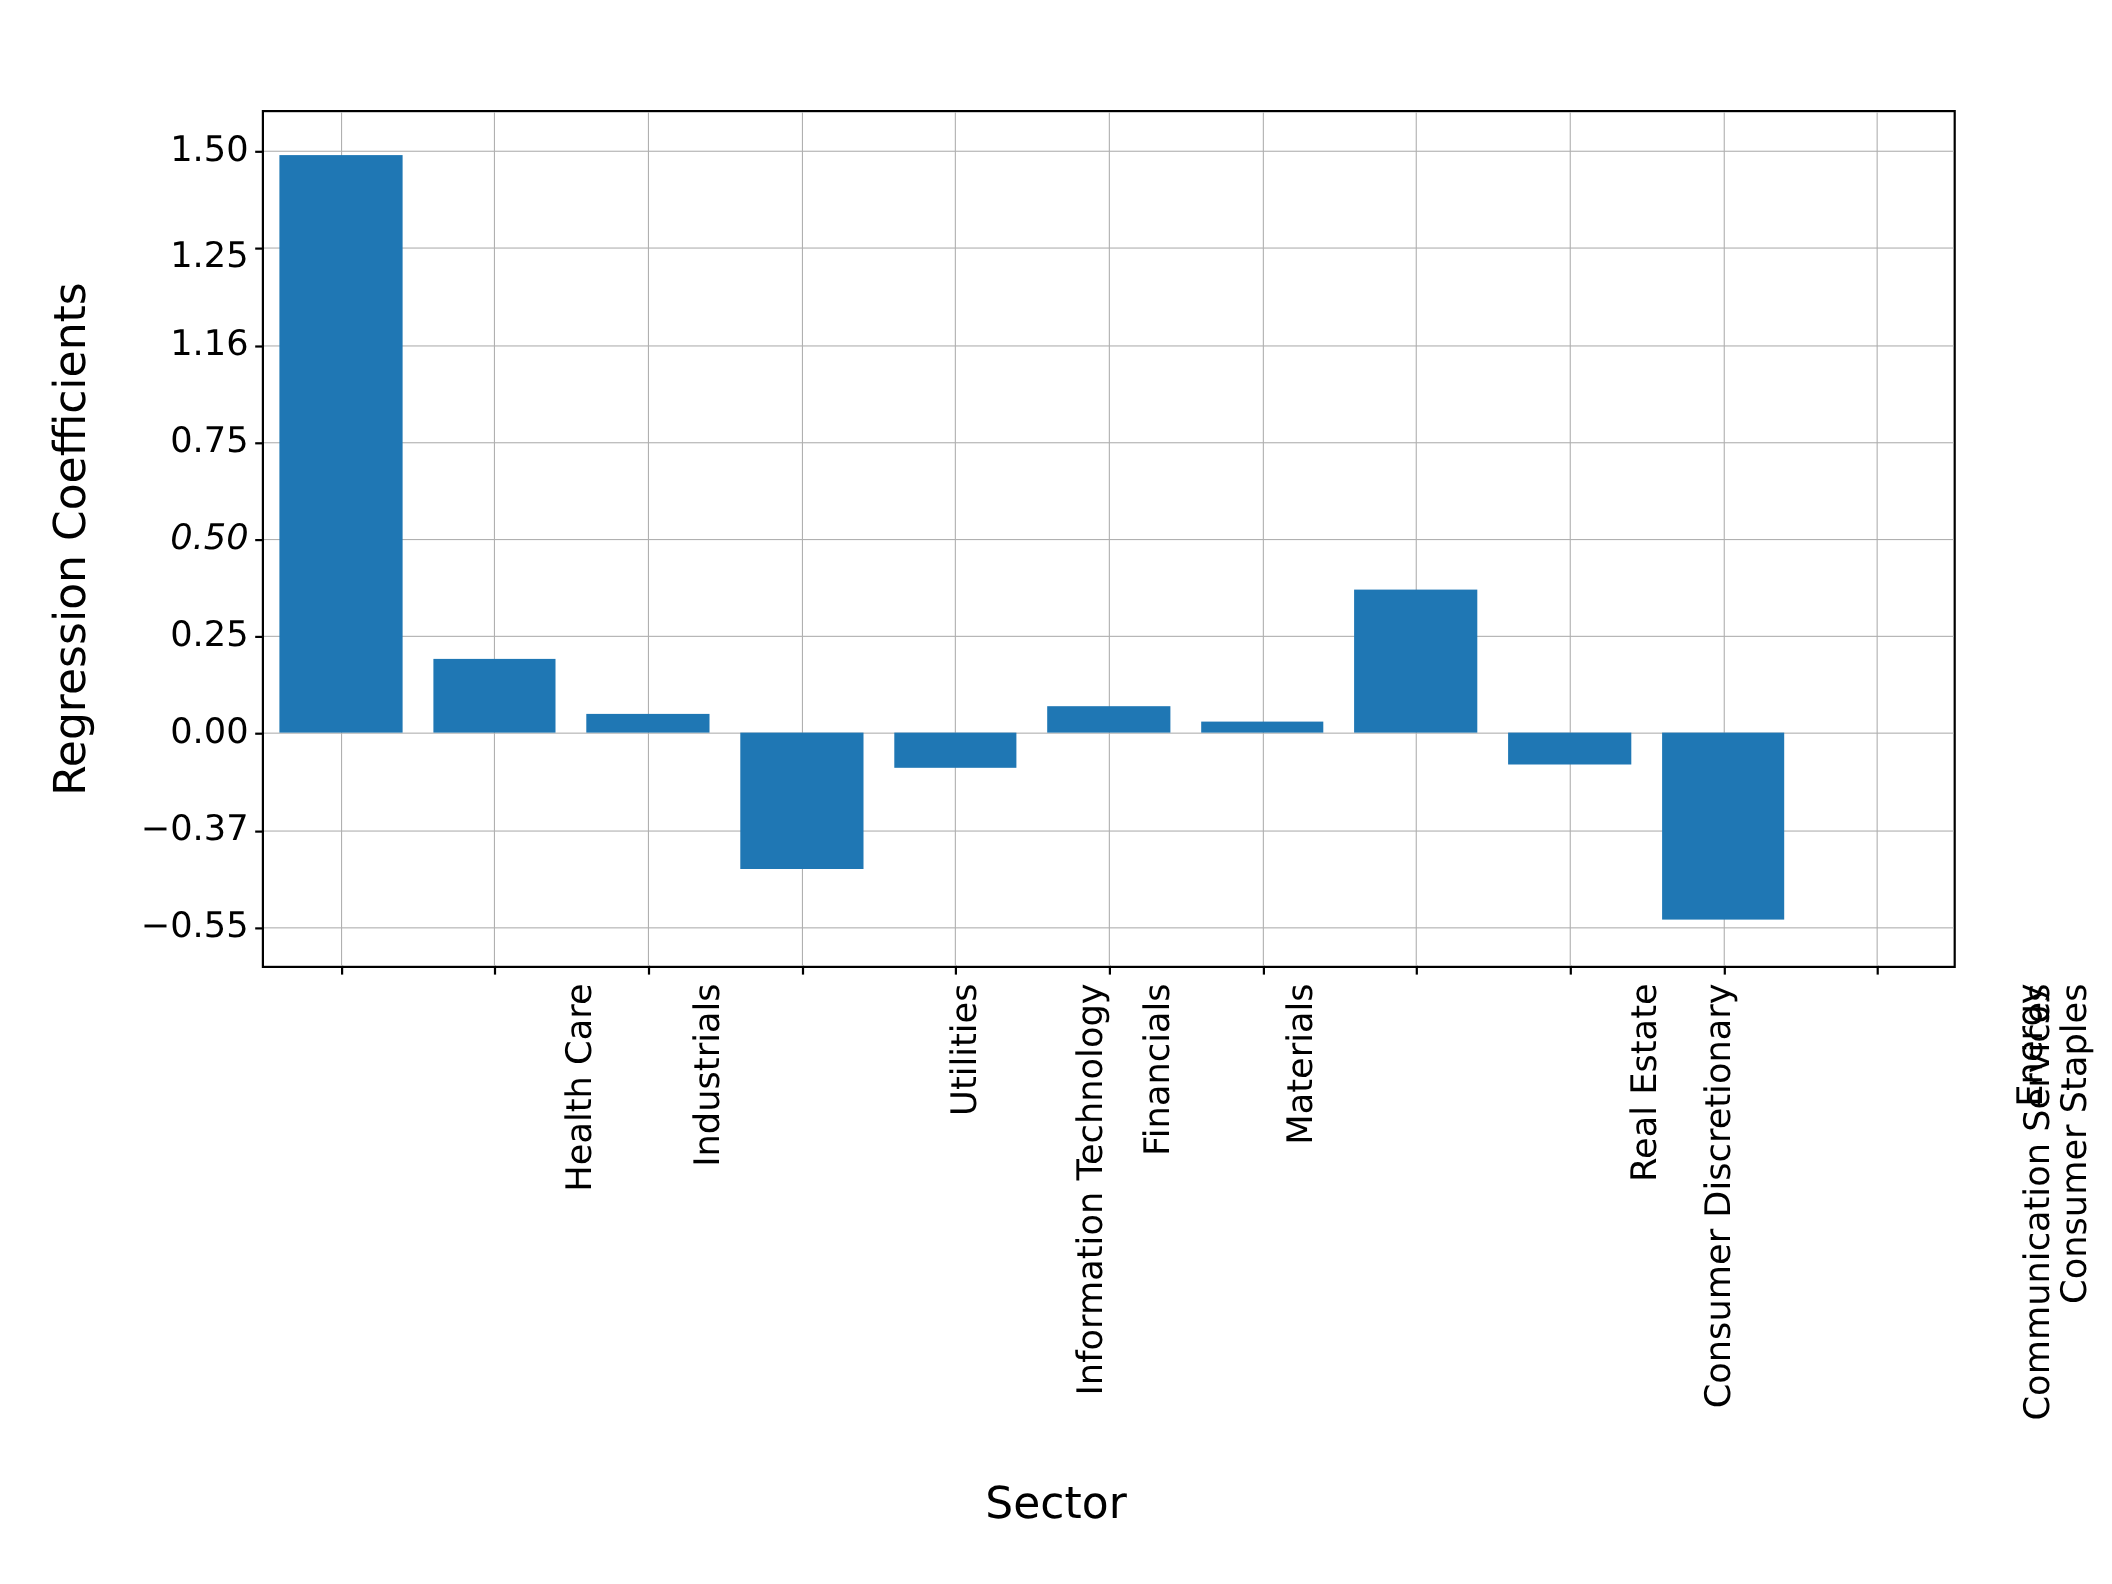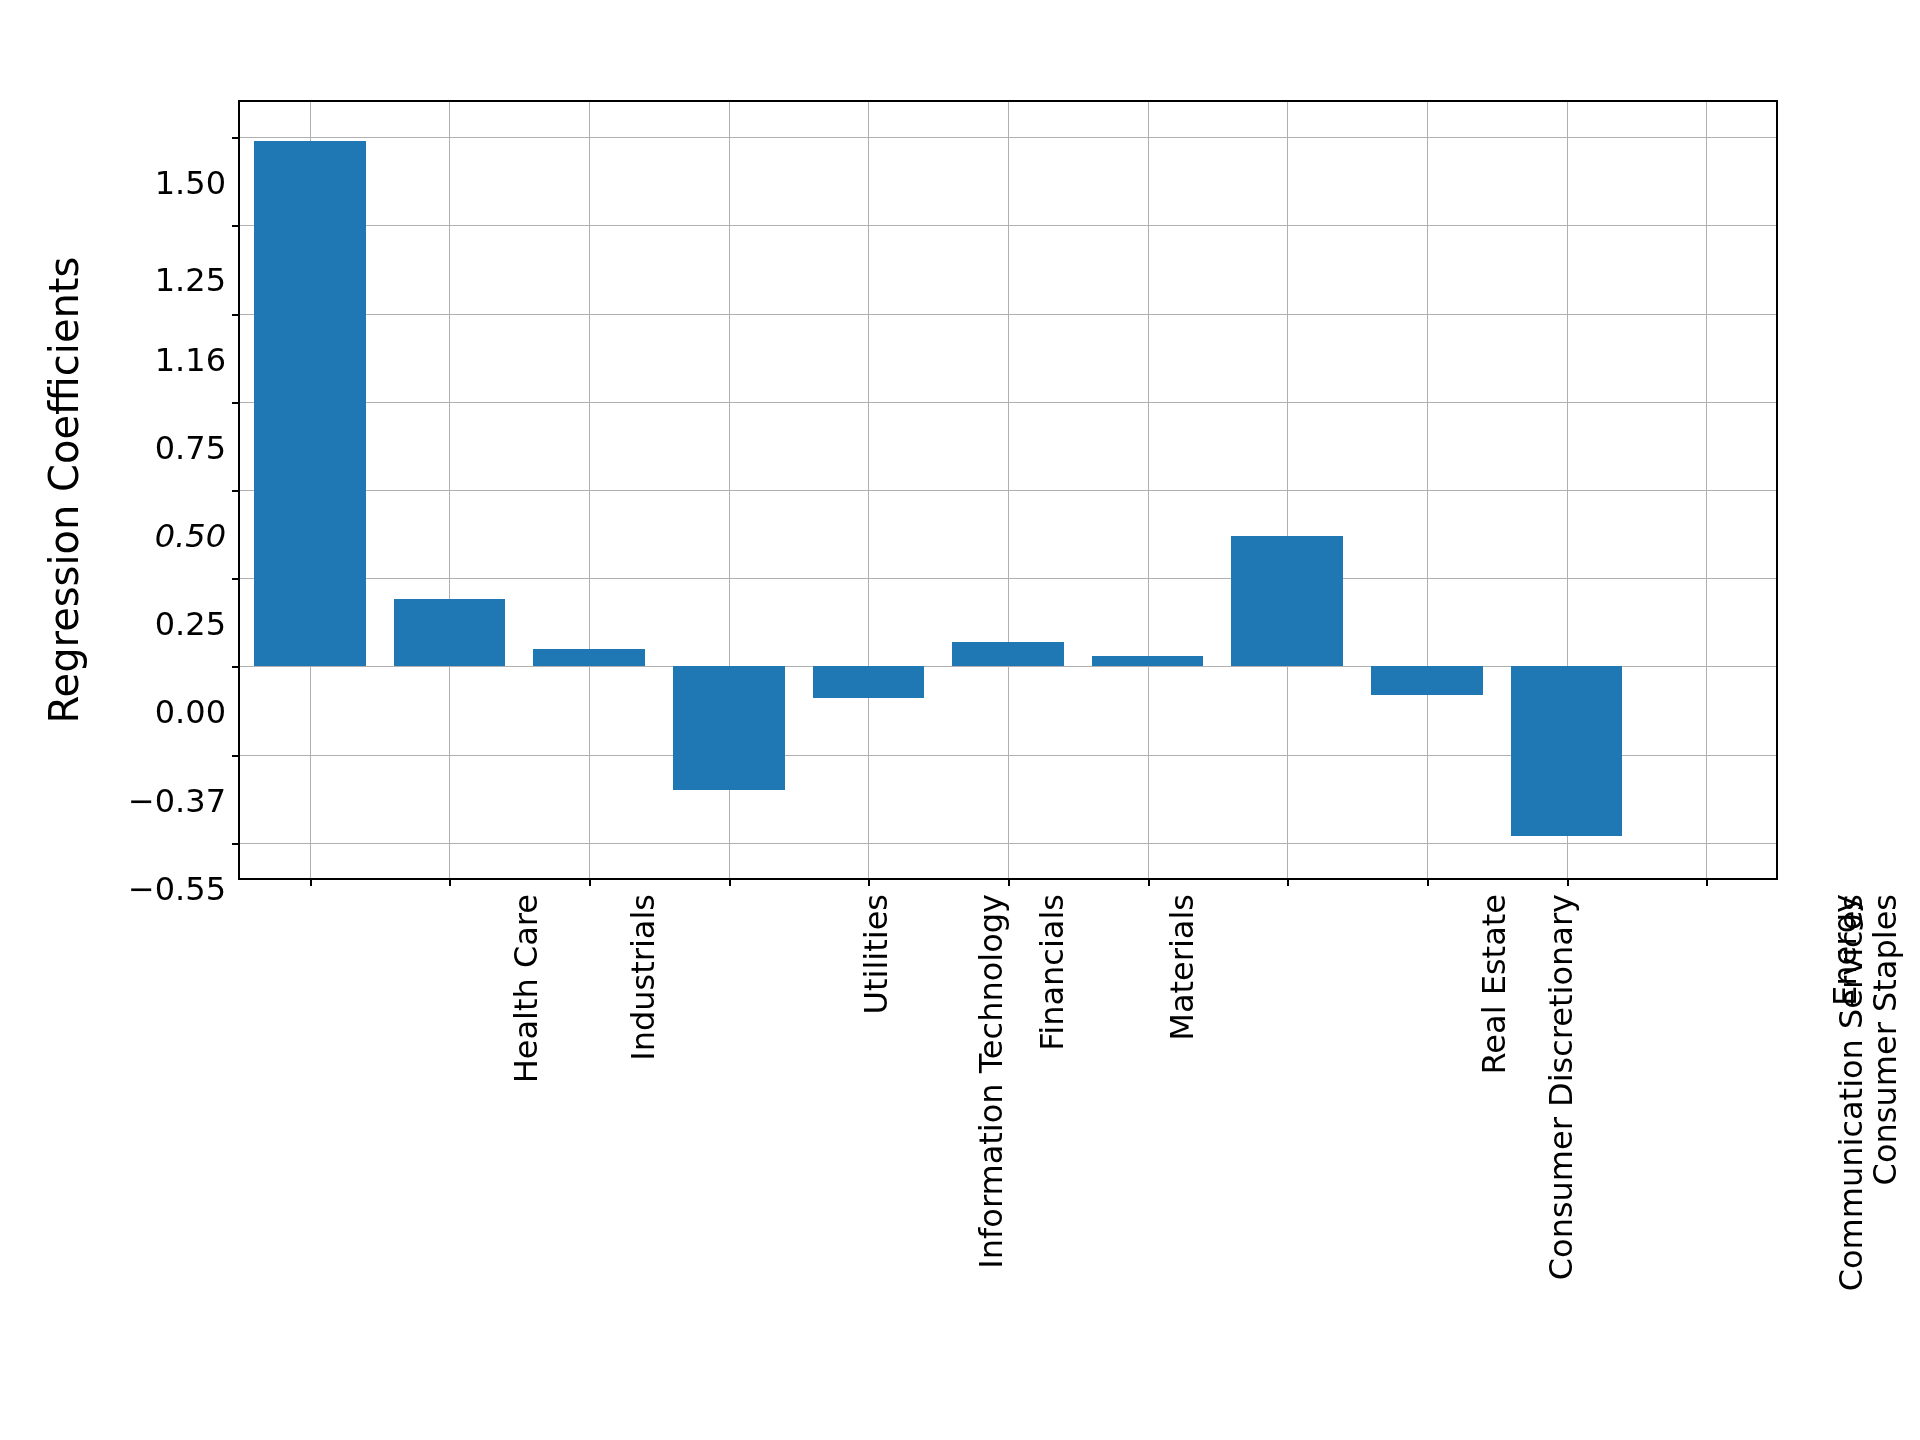--- a/index.html
+++ b/index.html
@@ -51,21 +51,20 @@
     position: absolute;
     background: #1f77b4;
   }
   .ytick-label {
     position: absolute;
     right: 1694px; 
     width: 120px;
     text-align: right;
     font-size: 32px;
     transform: translateY(-50%);
-    margin-top: 48px;
   }
   .ytick-mark {
     position: absolute;
     left: -8px;
     width: 8px;
     height: 0;
     border-top: 2px solid #000000;
   }
   .xtick-mark {
     position: absolute;
@@ -153,20 +152,21 @@
       <div class="bar" style="left: 1131.05px; width: 111.709px; top: 564.364px; height: 28.2182px; background: rgb(31, 119, 180); z-index: 2;"></div>
       <div class="xtick-mark" style="left: 1186.91px;"></div>
       <div class="gridline-v" style="left: 1326.55px; z-index: 1;"></div>
       <div class="bar" style="left: 1270.69px; width: 111.709px; top: 564.364px; height: 169.309px; background: rgb(31, 119, 180); z-index: 2;"></div>
       <div class="xtick-mark" style="left: 1326.55px;"></div>
       <div class="gridline-v" style="left: 1466.18px; z-index: 1;"></div>
       <div class="bar" style="left: 1410.33px; width: 111.709px; top: 564.364px; height: 0px; background: rgb(31, 119, 180); z-index: 2;"></div>
       <div class="xtick-mark" style="left: 1466.18px;"></div>
     </div>
 
+  <div class="xlabel" id="xlabel" style="top: 1344px;">Sector</div>
 <div class="ytick-label" style="top: 840.727px;">−0.55</div>
     <div class="ytick-label" style="top: 752.545px;">−0.37</div>
     <div class="ytick-label" style="top: 664.364px;">0.00</div>
     <div class="ytick-label" style="top: 576px;">0.25</div>
     <div class="ytick-label" style="top: 488px; font-style: italic;">0.50</div>
     <div class="ytick-label" style="top: 399.818px;">0.75</div>
     <div class="ytick-label" style="top: 311.636px;">1.16</div>
     <div class="ytick-label" style="top: 232px;">1.25</div>
     <div class="ytick-label" style="top: 135.273px;">1.50</div>
     <div class="xtick-label" style="left: 317.818px; top: 894px;">Health Care</div>

